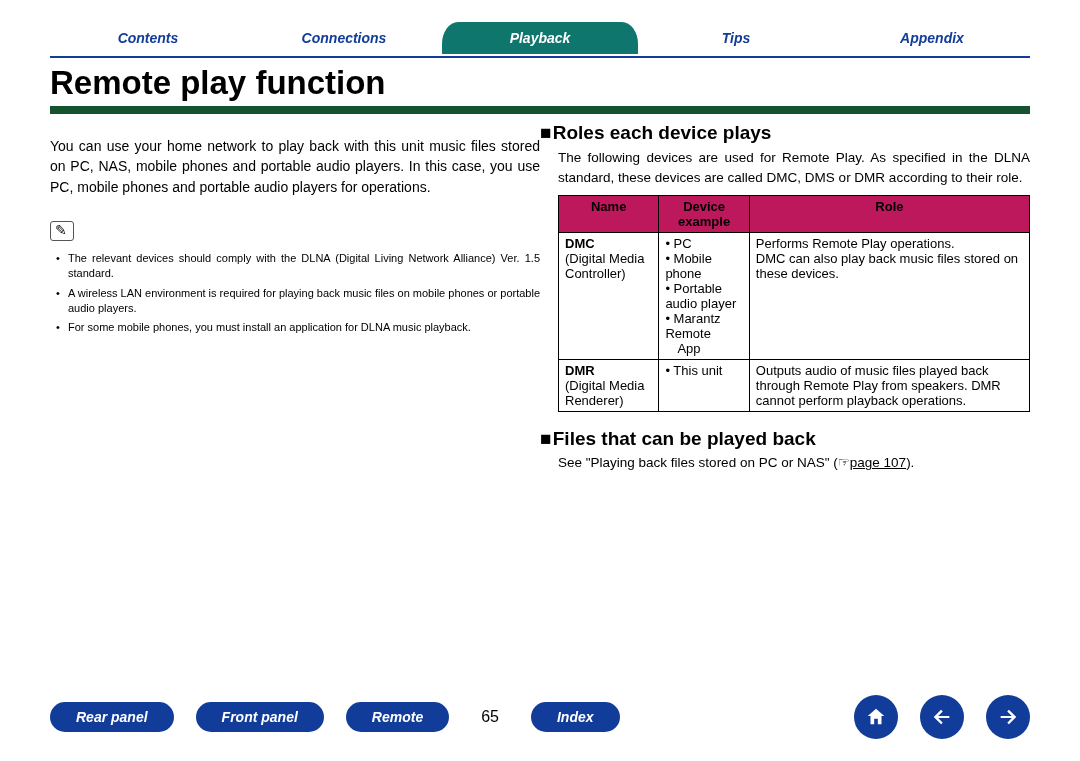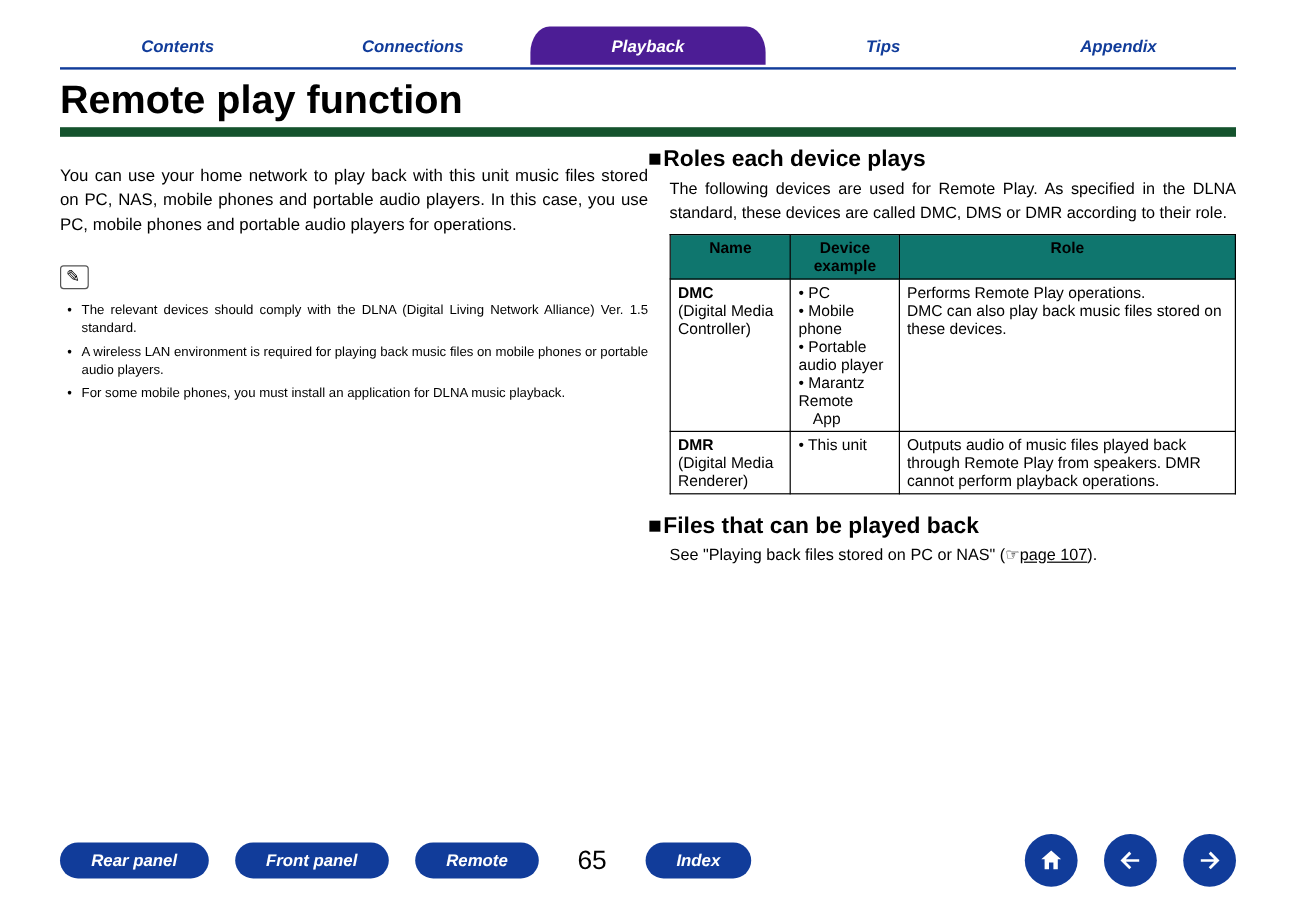--- a/index.html
+++ b/index.html
@@ -30,21 +30,21 @@
     font-weight:bold;
     font-style:italic;
     font-size:14px;
     color:#113c9a;
     cursor:pointer;
     position:relative;
     height:32px;
     line-height:32px;
   }
   .nav-tab.active {
-    background:#4c1d95;
+    background:#0f766e;
     color:#fff;
     border-radius:16px 16px 0 0 / 22px 22px 0 0;
   }
   
   .nav-tab.active::before, .nav-tab.active::after{
     content:"";
   }
   h1.title {
     margin:6px 0 8px 0;
     font-size:33px;
@@ -115,21 +115,21 @@
     margin-left:18px;
     font-size:13px;
   }
   table.roles th, table.roles td {
     border:1px solid #000;
     padding:3px 6px;
     vertical-align:top;
     text-align:left;
   }
   table.roles th {
-    background:#0f766e;
+    background:#be185d;
     font-weight:bold;
     text-align:center;
   }
   .dev-list {
     margin:0; padding:0; list-style:none;
   }
   .dev-list li::before{
     content:"• ";
   }
   .dev-list li.sub-line::before{
@@ -159,21 +159,21 @@
     background:#113c9a;
     color:#fff;
     font-weight:bold;
     font-style:italic;
     font-size:14px;
     padding:7px 26px;
     border-radius:999px;
     cursor:pointer;
   }
   .pagenum {
-    font-size:22px;
+    font-size:16px;
     font-weight:normal;
     margin:0 10px;
   }
   .spacer { flex:1; }
   .round-btn {
     width:44px;height:44px;
     border-radius:50%;
     background:#113c9a;
     color:#fff;
     display:flex;

